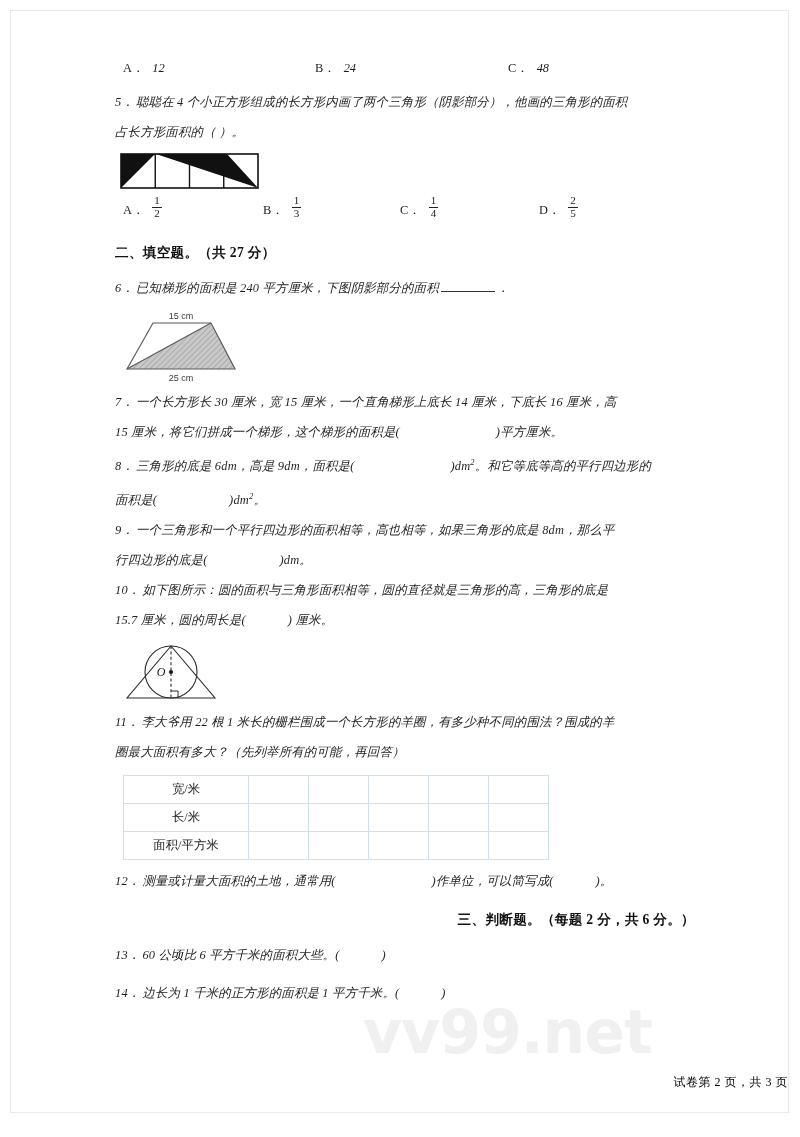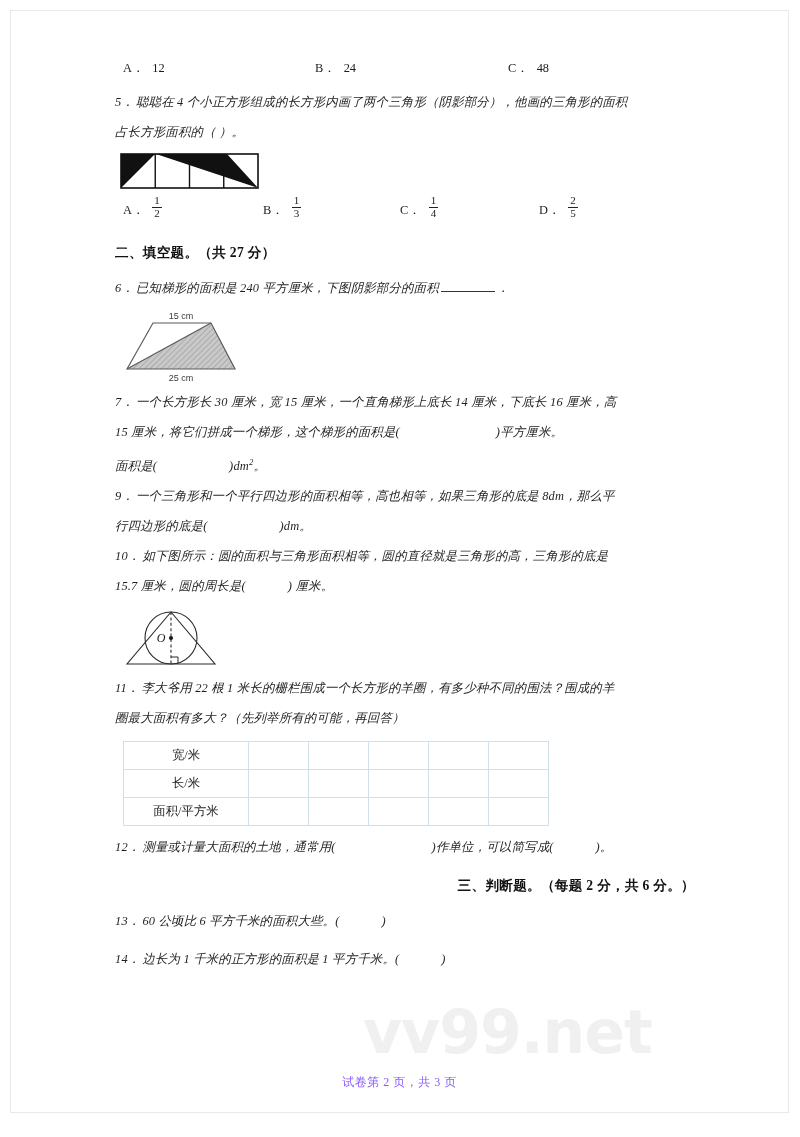--- a/index.html
+++ b/index.html
@@ -61,21 +61,21 @@
     font-size: 12.4px;
   }
   .opt {
     position: absolute;
     top: 0;
     white-space: nowrap;
     display: flex;
     align-items: flex-start;
   }
   .opt-letter { margin-right: 8px; line-height: 26px;}
-  .opt-val { line-height: 26px; }
+  .opt-val { line-height: 26px; font-style: italic; }
 
   
   .frac {
     display: inline-block;
     vertical-align: middle;
     text-align: center;
     font-size: 11px;
     line-height: 1.05;
     position: relative;
     top: -2px;
@@ -140,23 +140,23 @@
     white-space: nowrap;
     user-select: none;
   }
 
   
   .footer {
     position: absolute;
     left: 0;
     right: 0;
     top: 1063px;
-    text-align: center;
+    text-align: right;
     font-size: 12px;
-    color: #8b5cf6;
+    color: #000000;
     letter-spacing: 0.5px;
   }
 </style>
 </head>
 <body>
 
 <div class="page">
 
   <div class="content">
 
@@ -254,20 +254,23 @@
     </div>
 
     <div class="qline">
       <span class="qnum">7．</span><span>一个长方形长 30 厘米，宽 15 厘米，一个直角梯形上底长 14 厘米，下底长 16 厘米，高</span>
     </div>
     <div class="qline">
       <span>15 厘米，将它们拼成一个梯形，这个梯形的面积是(</span><span class="sp-lg"></span><span>)平方厘米。</span>
     </div>
 
     <div class="qline">
+      <span class="qnum">8．</span><span>三角形的底是 6dm，高是 9dm，面积是(</span><span class="sp-lg"></span><span>)dm</span><sup>2</sup><span>。和它等底等高的平行四边形的</span>
+    </div>
+    <div class="qline">
       <span>面积是(</span><span class="sp-md"></span><span>)dm</span><sup>2</sup><span>。</span>
     </div>
 
     <div class="qline">
       <span class="qnum">9．</span><span>一个三角形和一个平行四边形的面积相等，高也相等，如果三角形的底是 8dm，那么平</span>
     </div>
     <div class="qline">
       <span>行四边形的底是(</span><span class="sp-md"></span><span>)dm。</span>
     </div>
 

